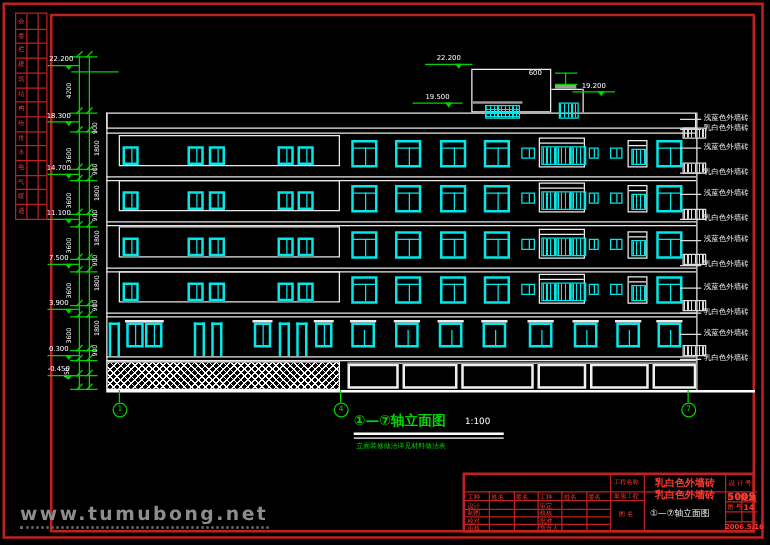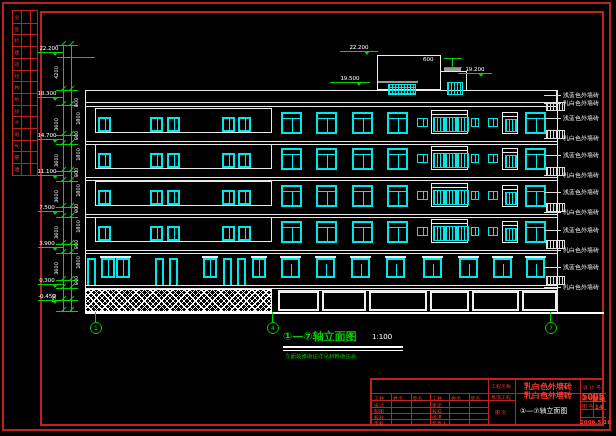--- a/index.html
+++ b/index.html
@@ -373,20 +373,21 @@
       <div style="position: absolute; left: 550px; top: 312px; width: 1px; height: 10px; background: rgb(0, 212, 0);"></div>
       <div class="bub" style="left: 545px; top: 322px;">7</div>
     </div>
 
   <div id="dw-title">①—⑦轴立面图</div>
   <div id="dw-scale">1:100</div>
   <div id="dw-underline1"></div>
   <div id="dw-underline2"></div>
   <div id="dw-note">立面装修做法详见材料做法表</div>
 
+  <div id="wm-url">www.tumubong.net</div>
 
   <div id="tblock">
 
     <div class="tb-l" style="left:116px;top:0;width:1px;height:44px;"></div>
     <div class="tb-l" style="left:143px;top:0;width:1px;height:44px;"></div>
     <div class="tb-l" style="left:208px;top:0;width:1px;height:44px;"></div>
     <div class="tb-l" style="left:221px;top:13px;width:1px;height:25px;"></div>
 
     <div class="tb-l" style="left:116px;top:13px;width:92px;height:1px;"></div>
     <div class="tb-l" style="left:0;top:20px;width:143px;height:1px;"></div>

